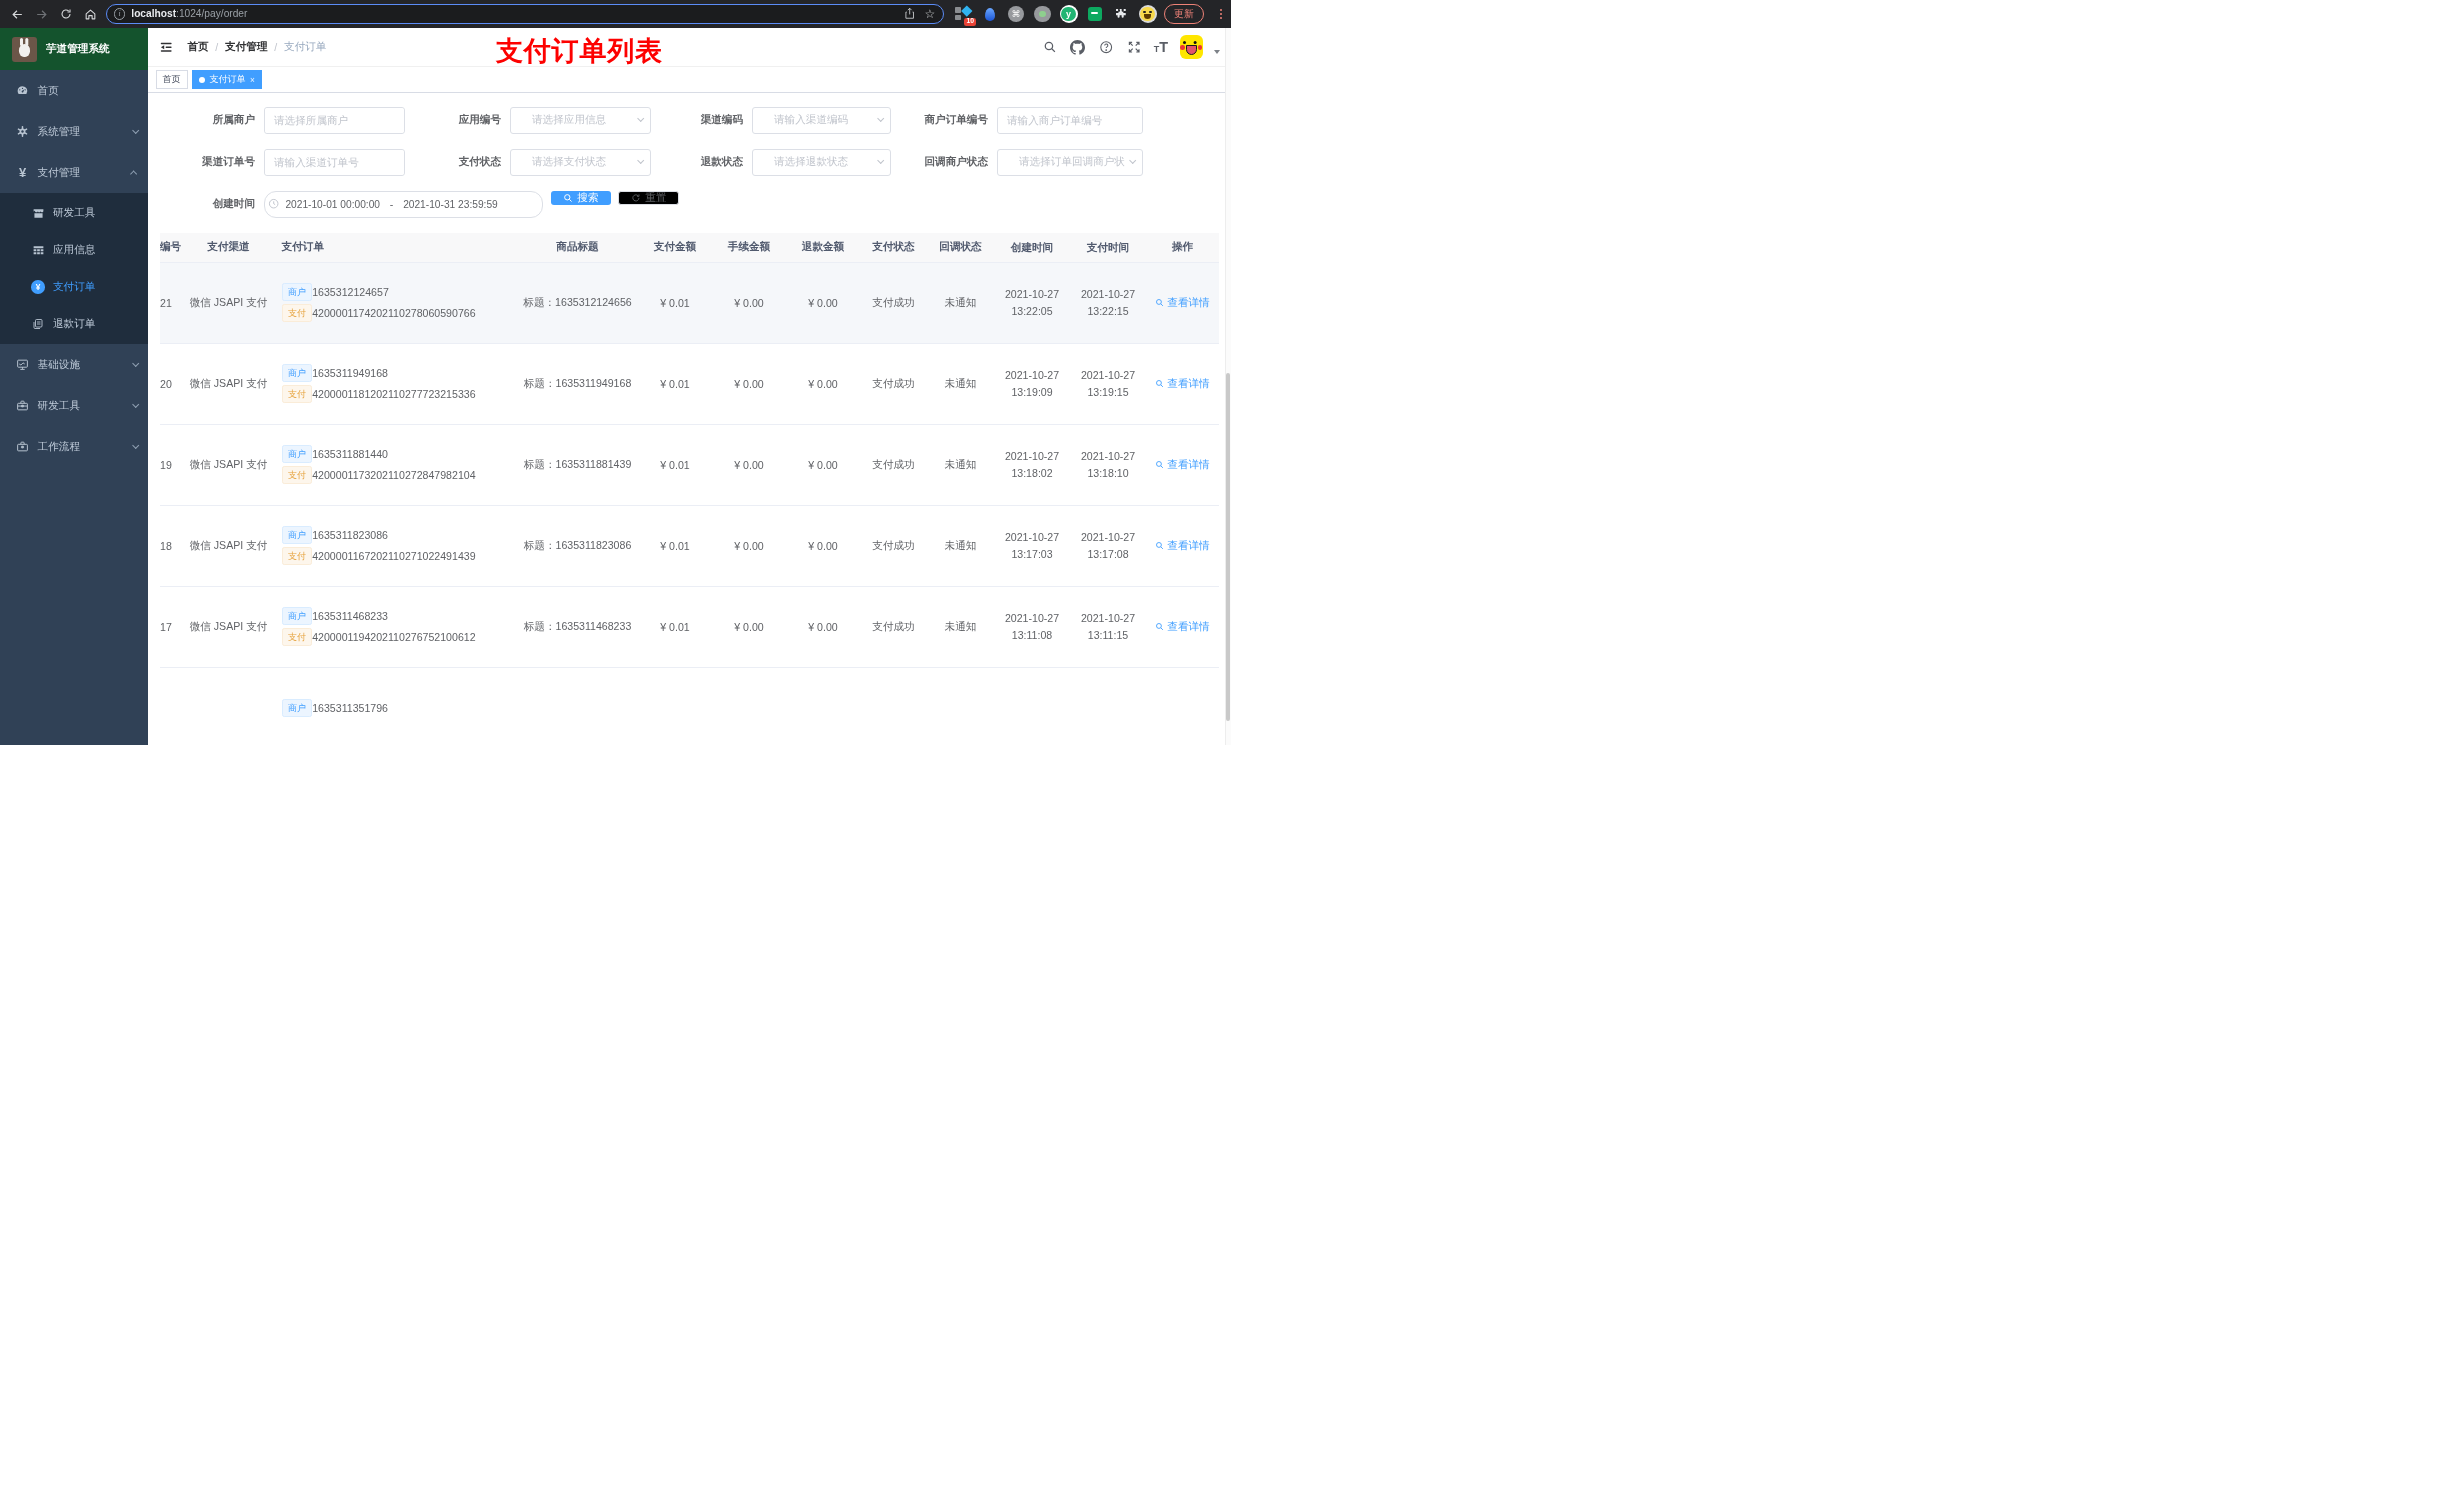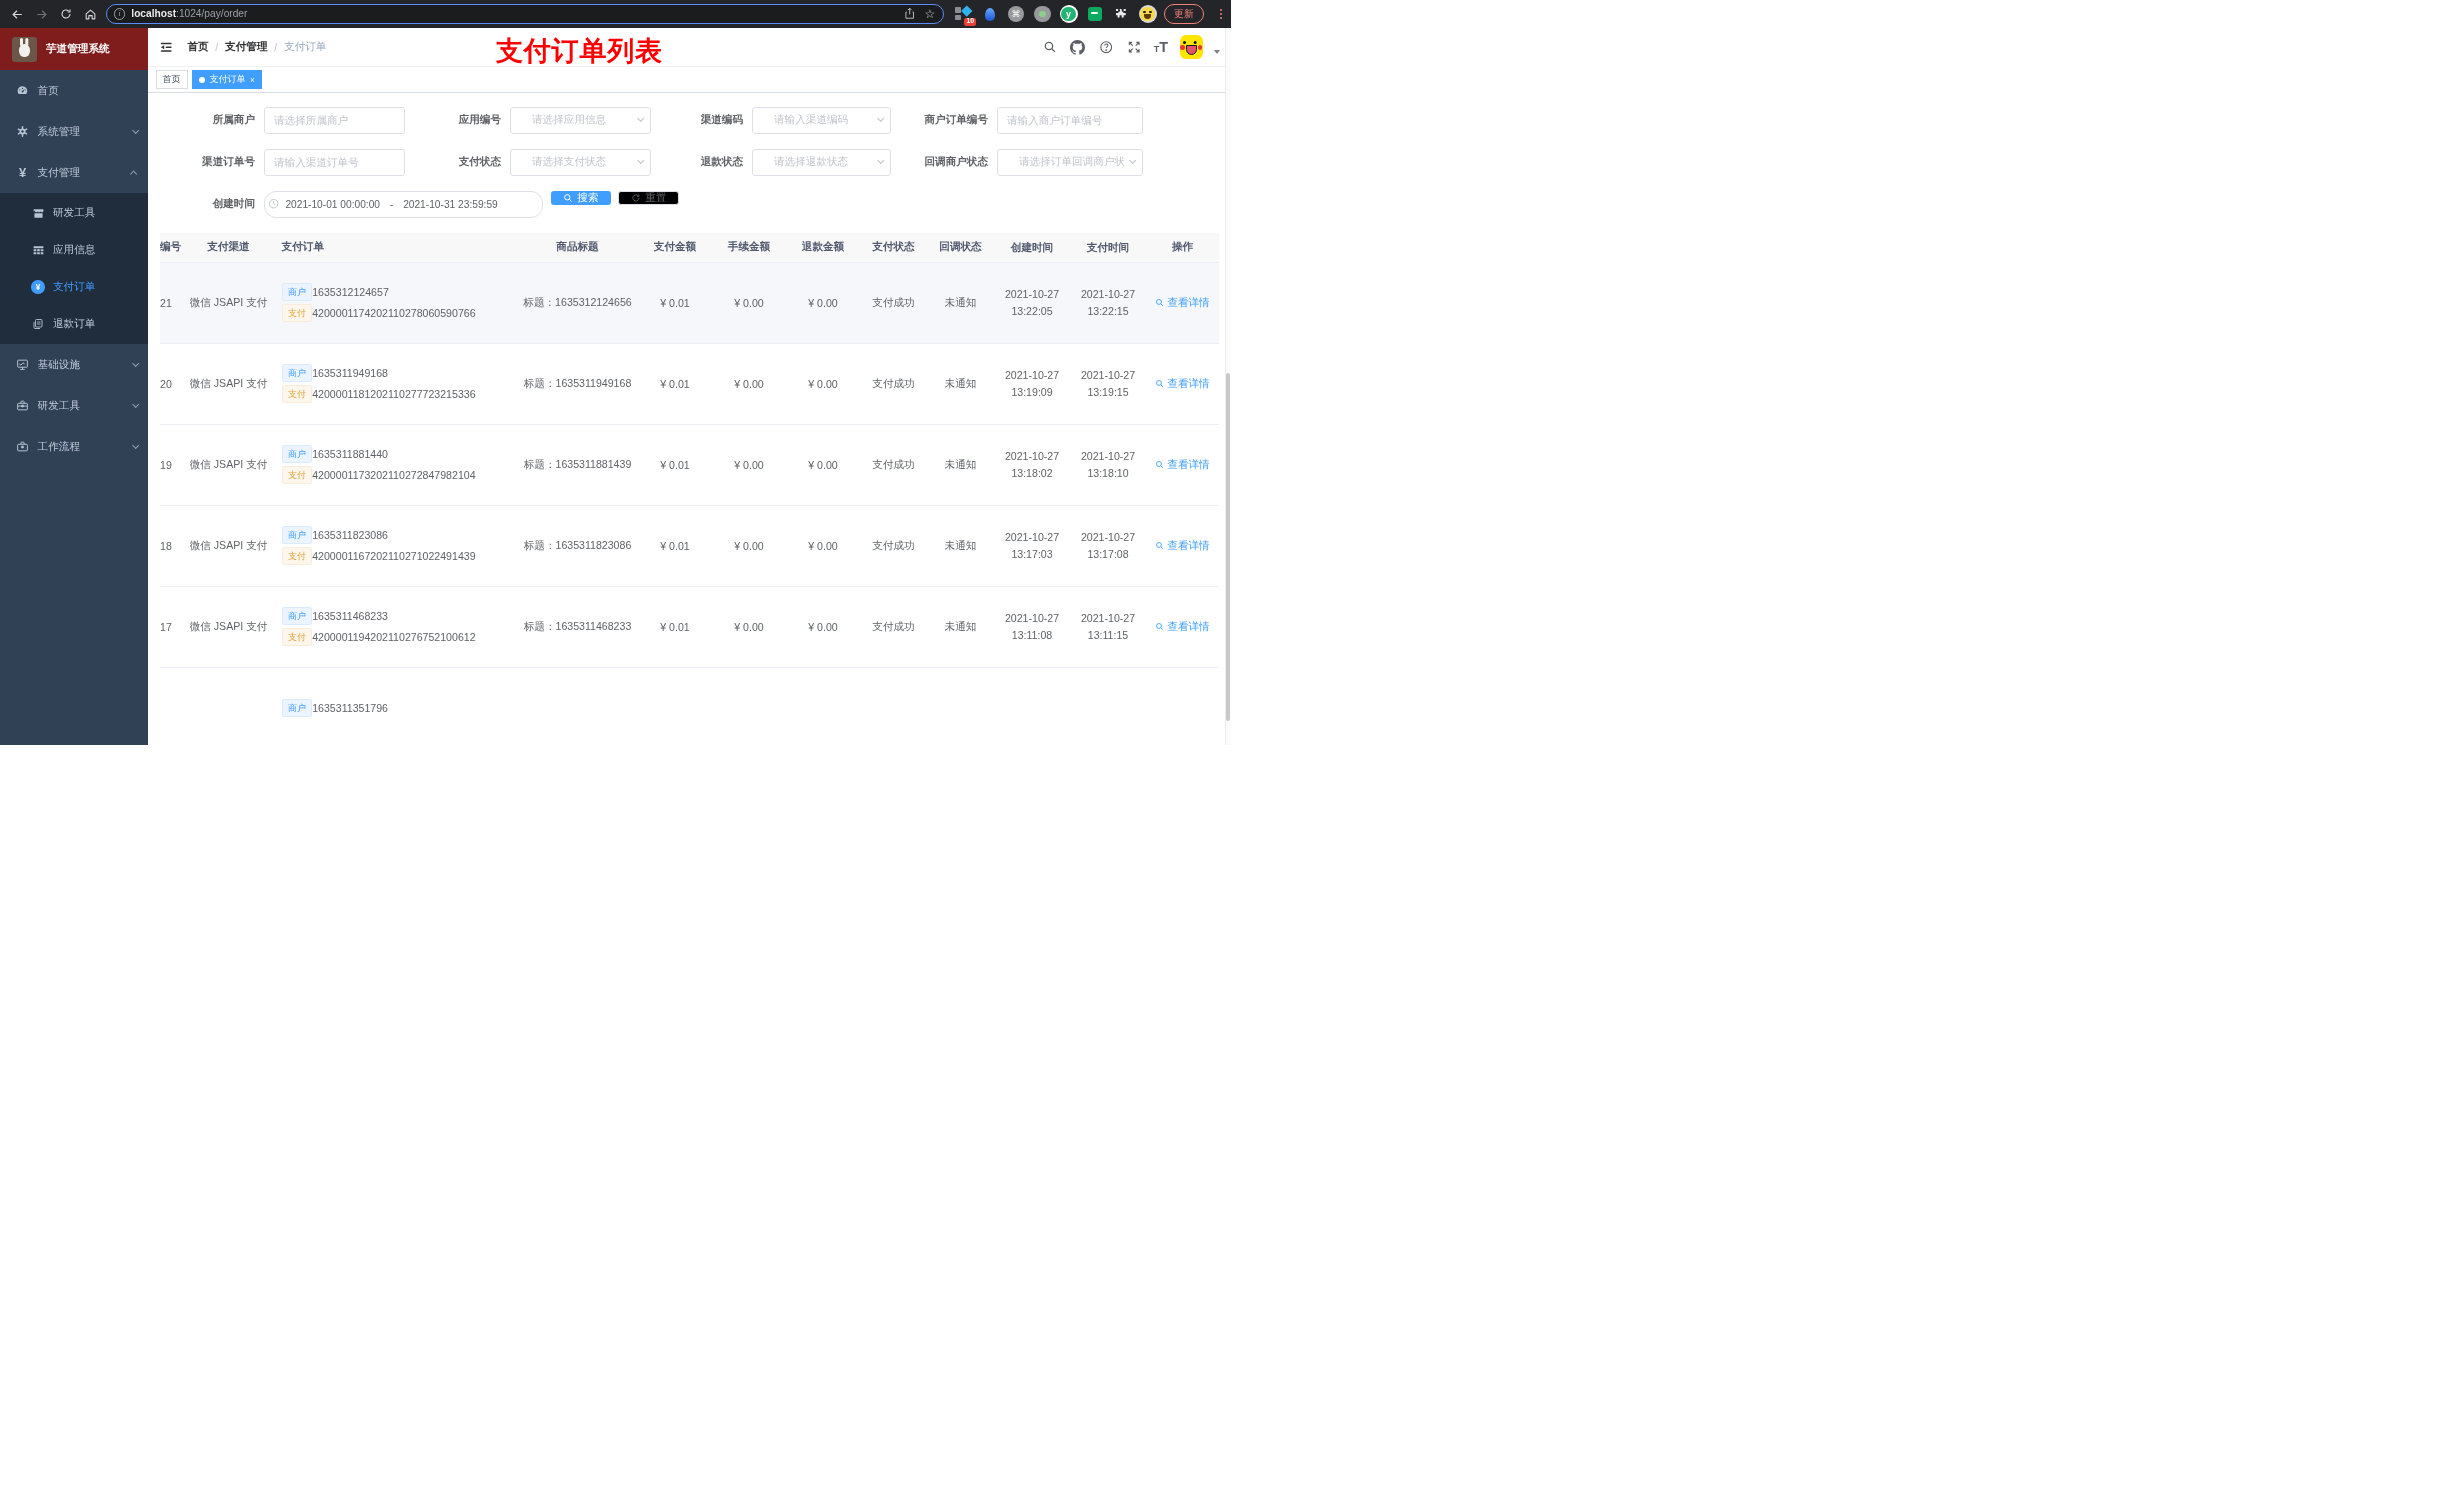--- a/index.html
+++ b/index.html
@@ -35,21 +35,21 @@
   .update-wrap { display:flex; align-items:center; gap:16px; padding-right:9px; }
   .update-btn { border:1.1px solid #ee8277; color:#f08379; font-size:9.8px; border-radius:10.6px; padding:2.3px 9px; background:transparent; white-space:nowrap; }
   .vdots { display:flex; flex-direction:column; gap:1.9px; }
   .vdots i { width:2.3px; height:2.3px; border-radius:50%; background:#ee8277; }
 
   
   .app { position:absolute; top:28px; left:0; right:0; bottom:0; display:flex; }
 
   
   .sidebar { width:148px; background:#304156; flex:none; display:flex; flex-direction:column; overflow:hidden; }
-  .logo { height:42px; background:#7f1d1d; display:flex; align-items:center; padding-left:12px; gap:9px; }
+  .logo { height:42px; background:#14532d; display:flex; align-items:center; padding-left:12px; gap:9px; }
   .logo-img { width:25px; height:25px; border-radius:3px; background:#6b5648; position:relative; overflow:hidden; flex:none; }
   .logo-img:before { content:""; position:absolute; left:6.8px; top:7.6px; width:11.4px; height:13px; background:#f2f0ee; border-radius:50% 50% 45% 45%; }
   .logo-img:after { content:""; position:absolute; left:8.3px; top:1.5px; width:3px; height:7.6px; background:#f2f0ee; border-radius:2.3px; box-shadow:5.3px 0 0 #f2f0ee; }
   .logo-title { color:#fff; font-size:10.6px; font-weight:700; white-space:nowrap; }
   .menu { flex:1; }
   .mitem { height:41px; display:flex; align-items:center; padding:0 10.6px 0 13.6px; color:#bfcbd9; font-size:10.6px; cursor:pointer; }
   .mitem .mico { width:18px; height:18px; margin-right:6px; display:flex; align-items:center; justify-content:center; color:#b8c4d1; flex:none; }
   .mitem .mlabel { flex:1; }
   .chev { width:5.3px; height:5.3px; border-right:1.1px solid #8fa0b3; border-bottom:1.1px solid #8fa0b3; flex:none; }
   .chev.down { transform:rotate(45deg) translateY(-1.5px); }

